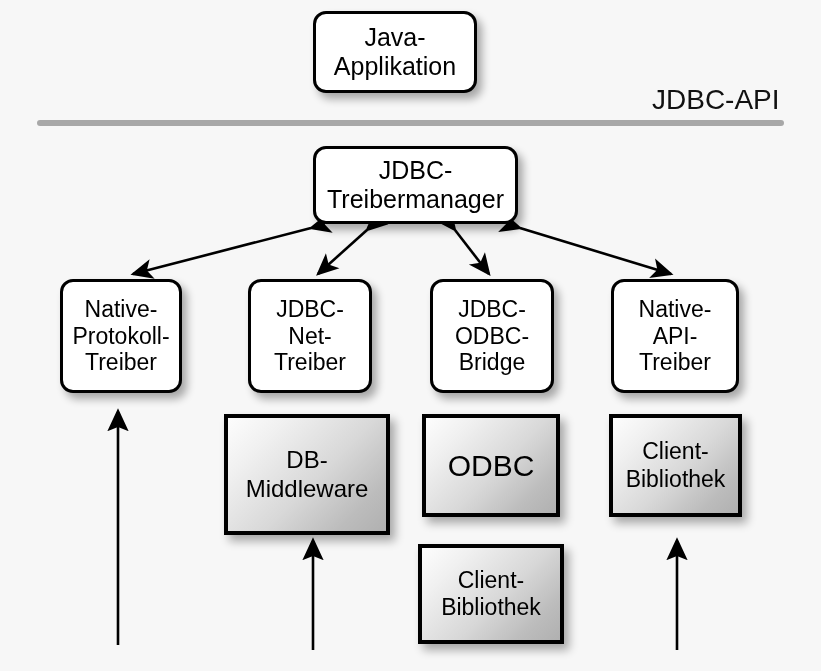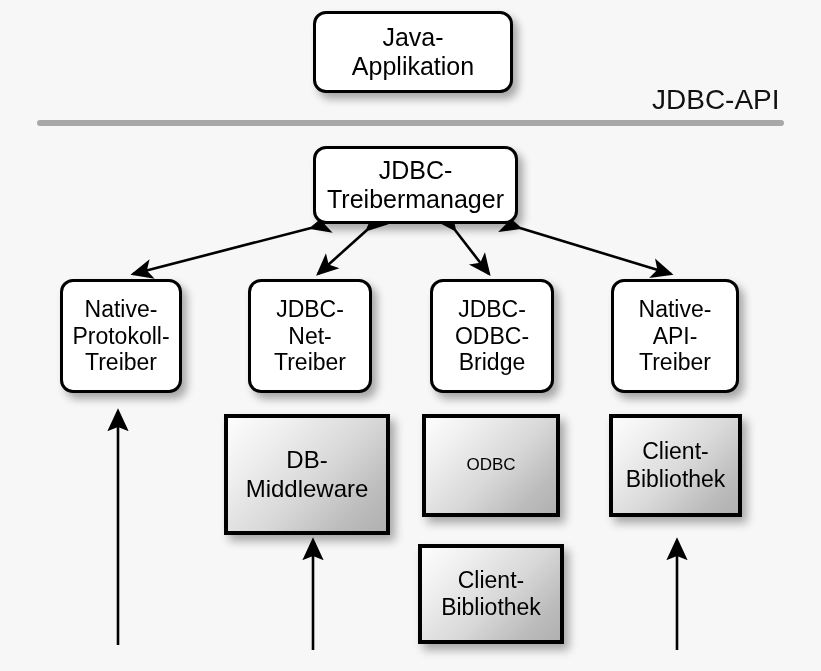--- a/index.html
+++ b/index.html
@@ -53,30 +53,30 @@
     align-items: center;
     justify-content: center;
     text-align: center;
     color: #000;
     line-height: 1.18;
     z-index: 5;
     white-space: pre-line;
   }
 
   
-  #box-java        { left: 313px; top: 11px;  width: 200px; height: 82px;  font-size: 25px; }
+  #box-java        { left: 313px; top: 11px;  width: 164px; height: 82px;  font-size: 25px; }
   #box-manager     { left: 313px; top: 146px; width: 205px; height: 78px;  font-size: 25px; }
 
   #box-native-prot { left: 60px;  top: 279px; width: 122px; height: 114px; font-size: 23px; }
   #box-jdbc-net    { left: 248px; top: 279px; width: 124px; height: 114px; font-size: 23px; }
   #box-jdbc-odbc   { left: 430px; top: 279px; width: 124px; height: 114px; font-size: 23px; }
   #box-native-api  { left: 611px; top: 279px; width: 128px; height: 114px; font-size: 23px; }
 
   #box-middleware  { left: 224px; top: 414px; width: 166px; height: 121px; font-size: 24px; }
-  #box-odbc        { left: 422px; top: 414px; width: 138px; height: 103px; font-size: 17px; }
+  #box-odbc        { left: 422px; top: 414px; width: 138px; height: 103px; font-size: 30px; }
   #box-clientlib-r { left: 609px; top: 414px; width: 133px; height: 103px; font-size: 23px; }
   #box-clientlib-b { left: 418px; top: 544px; width: 146px; height: 100px; font-size: 23px; }
 
   
   #api-line {
     position: absolute;
     left: 37px;
     top: 120px;
     width: 747px;
     height: 6px;

